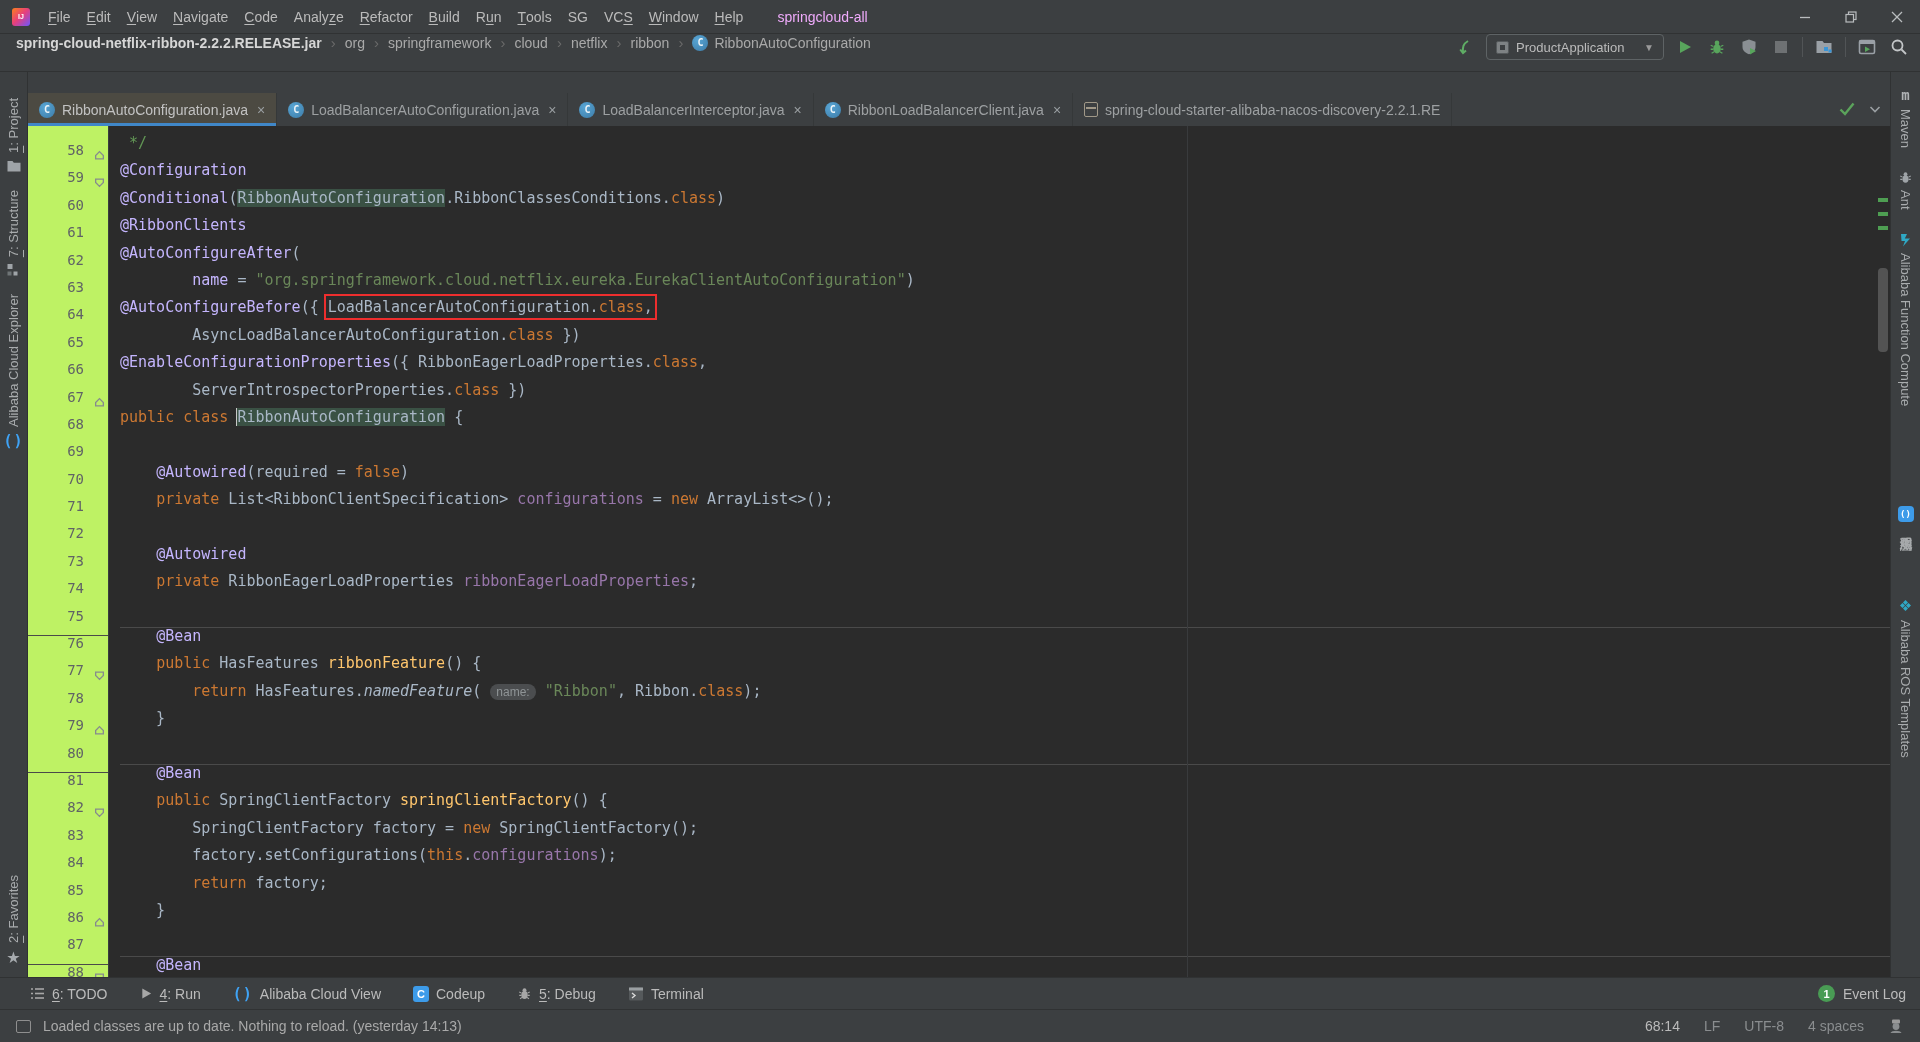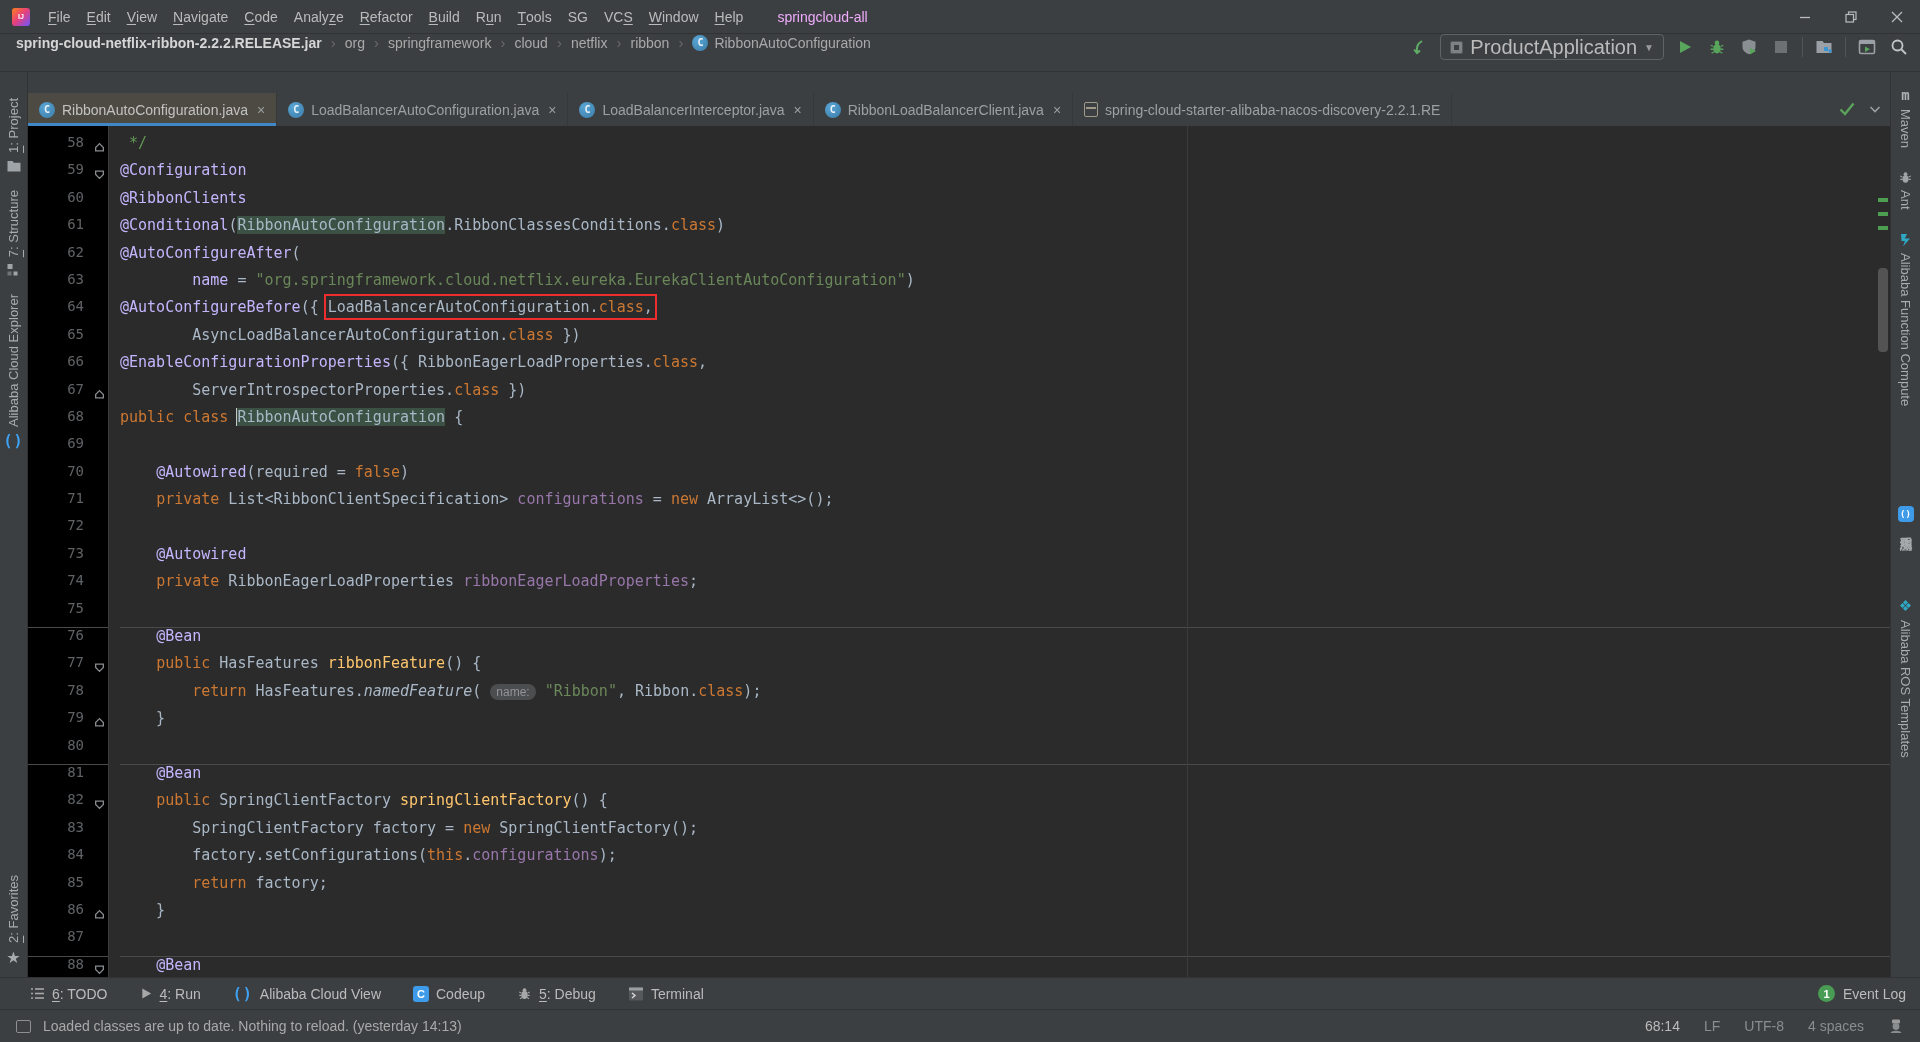--- a/index.html
+++ b/index.html
@@ -30,21 +30,21 @@
   .crumb.bold { font-weight:bold; color:#D6D6D6; }
   .crumb-sep { color:#6A6A6A; font-size:15px; }
   .crumb-last { display:flex; align-items:center; gap:6px; }
   .nav-right { margin-left:auto; display:flex; align-items:center; gap:10px; }
   .run-combo { height:26px; border:1px solid #5E6365; border-radius:4px; display:flex;
                align-items:center; gap:7px; padding:0 9px; min-width:178px; }
   .run-combo .app-ico { width:13px; height:13px; border-radius:2px; background:#7E8284;
                         border:1px solid #55595B; position:relative; }
   .run-combo .app-ico::after { content:""; position:absolute; left:3px; top:3px; width:5px;
                         height:5px; background:#3C3F41; }
-  .run-combo .lbl { font-size:20px; color:#BBBBBB; }
+  .run-combo .lbl { font-size:13px; color:#BBBBBB; }
   .run-combo .car { margin-left:auto; color:#9A9A9A; font-size:10px; }
   .nav-ico { width:22px; height:22px; display:flex; align-items:center; justify-content:center; }
   .vsep { width:1px; height:20px; background:#515456; }
 
   
   .workspace { flex:1; display:flex; min-height:0; }
   .toolbar-left { width:28px; background:#3C3F41; border-right:1px solid #303233;
                   display:flex; flex-direction:column; align-items:center;
                   padding-top:26px; gap:16px; flex:0 0 auto; }
   .toolbar-right { width:30px; background:#3C3F41; border-left:1px solid #303233;
@@ -75,22 +75,22 @@
   .jar-ico { width:14px; height:15px; border:1.5px solid #A09888; border-radius:2px;
              position:relative; flex:0 0 auto; }
   .jar-ico::after { content:""; position:absolute; left:1px; right:1px; top:4px;
                     height:2px; background:#A09888; }
   .strip-corner { position:absolute; right:8px; bottom:8px; display:flex;
                   align-items:center; gap:12px; }
 
   
   .editor { flex:1; display:flex; position:relative; min-height:0; overflow:hidden;
             background:#2B2B2B; }
-  .gutter { width:81px; flex:0 0 auto; padding-top:8px; border-right:1px solid #3A3D3F;
-            position:relative; background:#000000; }
+  .gutter { width:81px; flex:0 0 auto; padding-top:16px; border-right:1px solid #3A3D3F;
+            position:relative; background:#bef264; }
   .gl { height:27.4px; line-height:27.4px; text-align:right; padding-right:24px;
         font:14px "DejaVu Sans Mono", monospace; color:#606366; position:relative; }
   .fold { position:absolute; right:3px; top:8px; }
   .codearea { flex:1; position:relative; padding:8px 0 0 11px; overflow:hidden; }
   .cl { height:27.4px; line-height:27.4px; white-space:pre;
         font:15px "DejaVu Sans Mono", monospace; color:#A9B7C6; }
   .cl.sep, .gl.sep { box-shadow:inset 0 1px 0 #4A4A4A; }
   .t-d { color:#A9B7C6; }
   .t-k { color:#CC7832; }
   .t-a { color:#c4b5fd; }
@@ -389,22 +389,22 @@
           <div class="gl sep">88<span class="fold">
               <svg width="11" height="11" viewBox="0 0 10 10" fill="none" stroke="#878B8E" stroke-width="1.2">
                 <path d="M1.5 2 H8.5 V5 L5 8.5 L1.5 5 Z"></path>
               </svg>
             </span></div>
         </div>
       <div class="codearea" id="codearea">
         <div class="guide"></div>
       <div class="cl"><span class="t-c"> */</span></div>
           <div class="cl"><span class="t-a">@Configuration</span></div>
+          <div class="cl"><span class="t-a">@Conditional</span><span class="t-d">(</span><span class="t-hl">RibbonAutoConfiguration</span><span class="t-d">.RibbonClassesConditions.</span><span class="t-k">class</span><span class="t-d">)</span></div>
           <div class="cl"><span class="t-a">@RibbonClients</span></div>
-          <div class="cl"><span class="t-a">@Conditional</span><span class="t-d">(</span><span class="t-hl">RibbonAutoConfiguration</span><span class="t-d">.RibbonClassesConditions.</span><span class="t-k">class</span><span class="t-d">)</span></div>
           <div class="cl"><span class="t-a">@AutoConfigureAfter</span><span class="t-d">(</span></div>
           <div class="cl"><span class="t-d">        </span><span class="t-a">name</span><span class="t-d"> = </span><span class="t-s">"org.springframework.cloud.netflix.eureka.EurekaClientAutoConfiguration"</span><span class="t-d">)</span></div>
           <div class="cl"><span class="t-a">@AutoConfigureBefore</span><span class="t-d">({ </span><span class="box"><span class="t-d">LoadBalancerAutoConfiguration.</span><span class="t-k">class</span><span class="t-d">,</span></span></div>
           <div class="cl"><span class="t-d">        AsyncLoadBalancerAutoConfiguration.</span><span class="t-k">class</span><span class="t-d"> })</span></div>
           <div class="cl"><span class="t-a">@EnableConfigurationProperties</span><span class="t-d">({ RibbonEagerLoadProperties.</span><span class="t-k">class</span><span class="t-d">,</span></div>
           <div class="cl"><span class="t-d">        ServerIntrospectorProperties.</span><span class="t-k">class</span><span class="t-d"> })</span></div>
           <div class="cl"><span class="t-k">public class </span><span class="caret"></span><span class="t-hl">RibbonAutoConfiguration</span><span class="t-d"> {</span></div>
           <div class="cl"></div>
           <div class="cl"><span class="t-d">    </span><span class="t-a">@Autowired</span><span class="t-d">(required = </span><span class="t-k">false</span><span class="t-d">)</span></div>
           <div class="cl"><span class="t-d">    </span><span class="t-k">private</span><span class="t-d"> List&lt;RibbonClientSpecification&gt; </span><span class="t-f">configurations</span><span class="t-d"> = </span><span class="t-k">new</span><span class="t-d"> ArrayList&lt;&gt;();</span></div>

